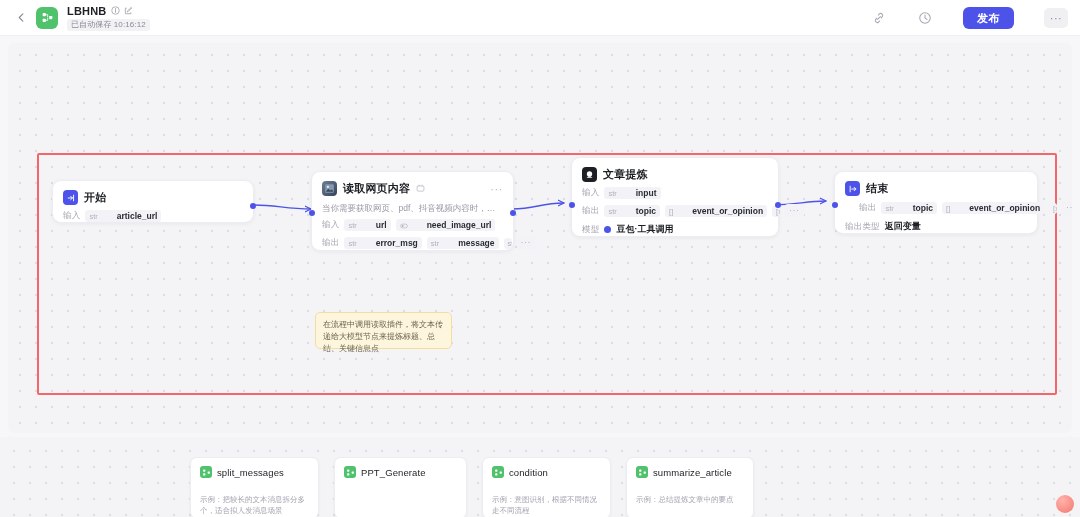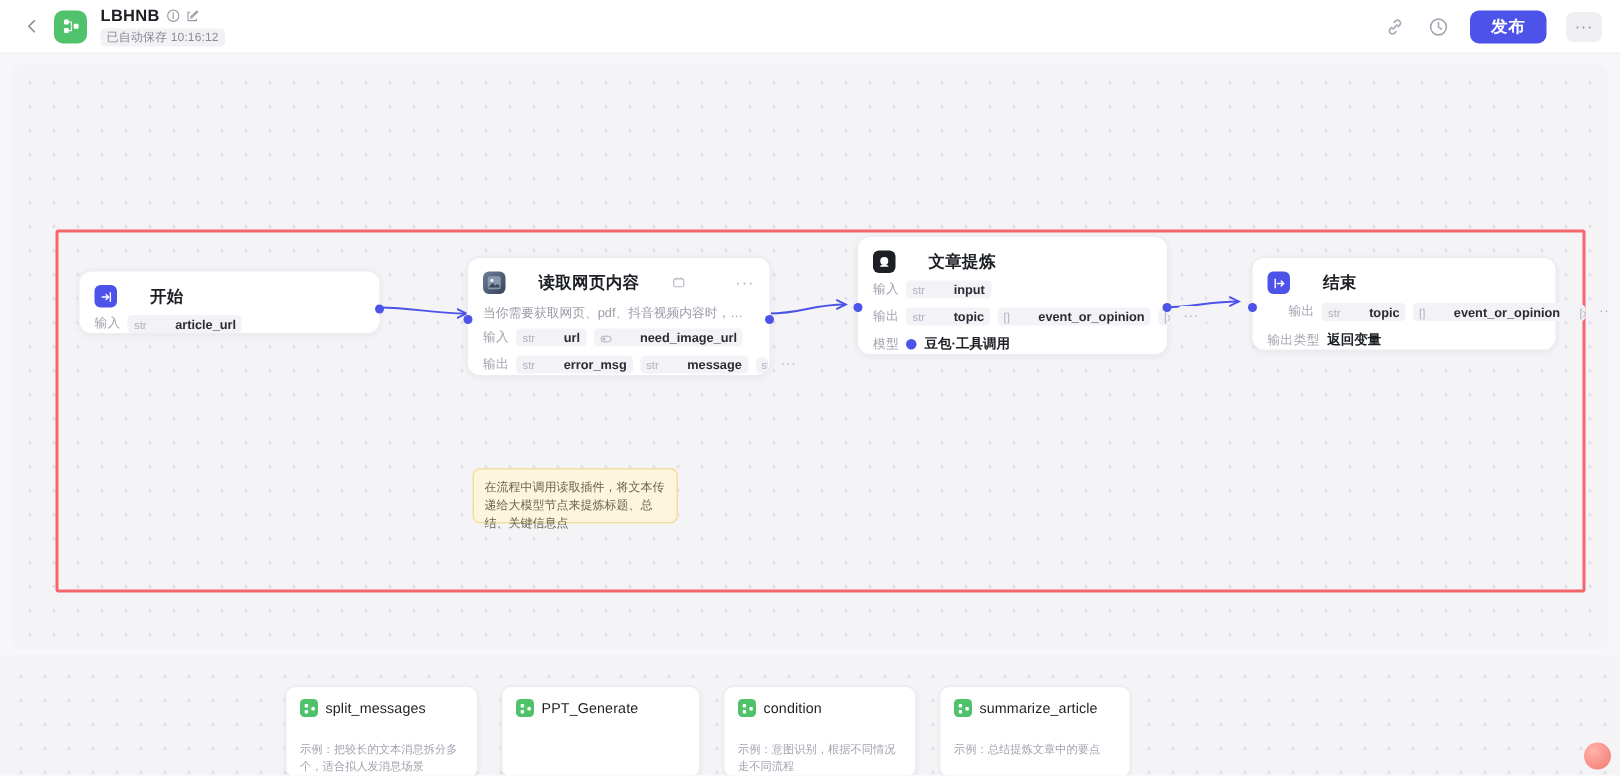--- a/index.html
+++ b/index.html
@@ -26,21 +26,21 @@
   }
   .title-wrap { margin-left: 9px; display: flex; flex-direction: column; justify-content: center; }
   .title-row { display: flex; align-items: center; gap: 4px; height: 13px; }
   .app-title { font-size: 11px; font-weight: bold; color: #1c1f23; letter-spacing: .2px; }
   .hdr-mini-icon { width: 9px; height: 9px; color: #9a9aa8; flex: none; display: block; }
   .save-badge {
     margin-top: 2px; font-size: 8px; color: #8a8a99; background: #f2f2f5;
     border-radius: 3px; padding: 1px 4px; line-height: 10px; display: inline-block;
     width: fit-content; letter-spacing: .1px;
   }
-  .hdr-right { margin-left: auto; display: flex; align-items: center; gap: 13px; }
+  .hdr-right { margin-left: auto; display: flex; align-items: center; gap: 30px; }
   .hdr-icon-btn { width: 16px; height: 16px; color: #a7a7b4; cursor: pointer; display:flex; align-items:center; justify-content:center;}
   .publish-btn {
     background: #4d53e8; color: #fff; font-size: 11px; font-weight: bold;
     border-radius: 6px; padding: 0 14px; height: 22px; line-height: 22px;
     cursor: pointer; letter-spacing: .5px;
   }
   .more-btn {
     background: #f0f0f3; color: #8a8a99; border-radius: 5px; width: 24px; height: 20px;
     display: flex; align-items: center; justify-content: center; font-size: 11px;
     cursor: pointer; letter-spacing: .5px; line-height: 8px;
@@ -59,21 +59,21 @@
   .select-rect {
     position: absolute; left: 29px; top: 110px; width: 1020px; height: 242px;
     border: 2px solid #f4666a; border-radius: 2px; background: transparent;
   }
 
   
   .node {
     position: absolute; background: #ffffff; border: 1px solid #ececf2;
     border-radius: 9px; box-shadow: 0 1px 4px rgba(28,31,35,.06);
   }
-  .node-head { display: flex; align-items: center; gap: 22px; padding: 9px 10px 0 10px; }
+  .node-head { display: flex; align-items: center; gap: 6px; padding: 9px 10px 0 10px; }
   .node-ico { width: 15px; height: 15px; border-radius: 4px; flex: none;
     display: flex; align-items: center; justify-content: center; }
   .ico-start { background: #4d53e8; }
   .ico-end { background: #4d53e8; }
   .ico-plugin { background: linear-gradient(135deg,#6d7f9b,#354258); }
   .ico-llm { background: #1c1f23; }
   .node-title { font-size: 11px; font-weight: bold; color: #1c1f23; letter-spacing: .2px; }
   .node-title-icon { width: 9px; height: 9px; color: #b6b6c2; flex:none; }
   .node-dots {
     margin-left: auto; color: #b6b6c2; font-size: 11px; line-height: 6px;

